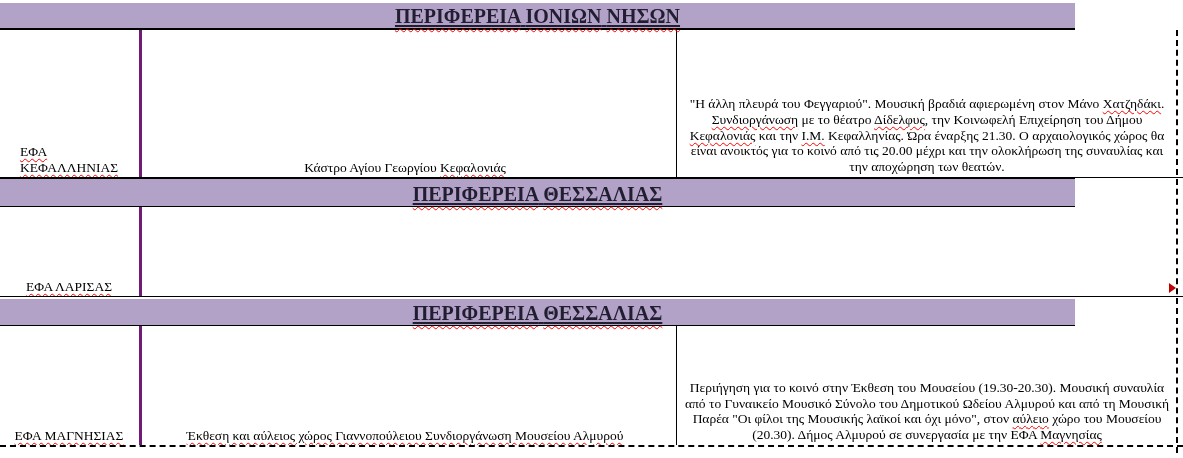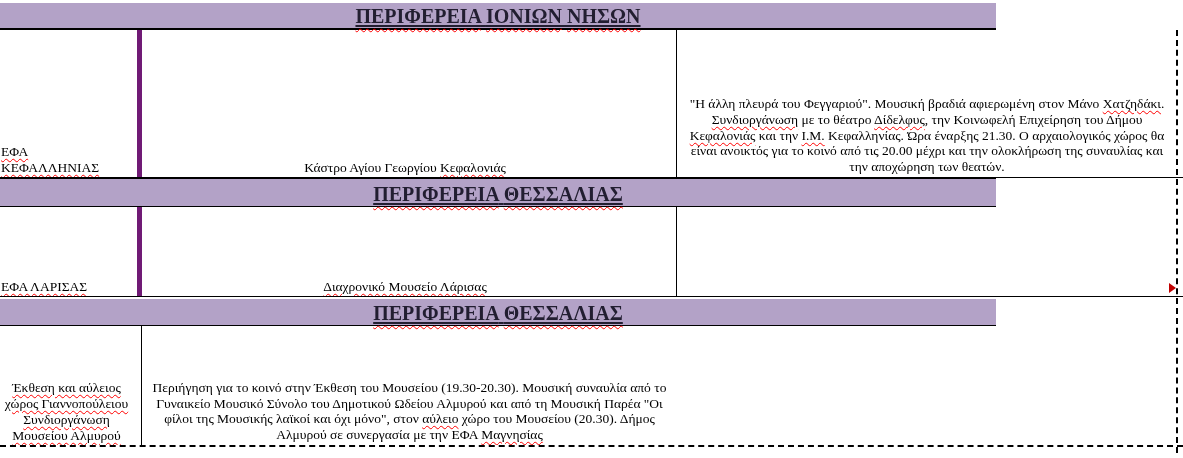--- a/index.html
+++ b/index.html
@@ -5,21 +5,21 @@
   html,body{margin:0;padding:0;background:#ffffff;}
   .sheet{
     position:relative;width:1183px;height:458px;background:#ffffff;overflow:hidden;
     font-family:"Liberation Serif", serif;color:#000;
   }
   .spacer{width:100%;}
   .spacer-top{height:3px;}
   .gap2{height:2px;}
   
   .band{
-    position:relative;z-index:2;box-sizing:border-box;width:996px;background:#b3a2c7;
+    position:relative;z-index:2;box-sizing:border-box;width:1075px;background:#b3a2c7;
     display:flex;align-items:flex-end;justify-content:center;
   }
   .band1{height:27px;border-bottom:2px solid #000;}
   .band2{height:29px;border-top:1px solid #000;border-bottom:1px solid #000;}
   .band3{height:27px;border-bottom:1px solid #000;}
   .band-title{
     font-weight:bold;font-size:20px;line-height:24px;color:#221e31;
     text-decoration:underline solid #221e31 1.5px;text-underline-offset:2px;
     white-space:pre;
   }
@@ -28,21 +28,21 @@
   }
   
   .trow{
     box-sizing:border-box;display:grid;grid-template-columns:142px 535px 500px auto;
     width:1183px;background:transparent;
   }
   .row1{height:148px;border-bottom:1px solid #000;}
   .row2{height:90px;border-bottom:1px solid #000;}
   .row3{height:121px;border-bottom:2px dashed #000;}
   .cell{box-sizing:border-box;display:flex;align-items:flex-end;overflow:hidden;}
-  .c1{border-right:5px solid #701a75;justify-content:flex-start;padding:0 2px 1px 1px;}
+  .c1{border-right:3px solid #701a75;justify-content:center;padding:0 2px 1px 1px;}
   .c2{border-right:1px solid #000;justify-content:center;text-align:center;padding:0 12px 1px 4px;}
   .c3{justify-content:center;text-align:center;padding:0 5px 2px 5px;}
   .c4{}
   .celltext{font-size:13.5px;line-height:16px;}
   .desc{font-size:13.5px;line-height:15.8px;}
   .sq{text-decoration:underline wavy #ff0000 1px;text-underline-offset:2px;}
   
   .dateband{
     position:relative;z-index:2;box-sizing:border-box;width:1177px;height:28px;
     background:#fdf2cc;border-bottom:4px double #000;
@@ -89,34 +89,34 @@
   </div>
 
   <div class="band band2">
     <span class="band-title"><span class="sq">ΠΕΡΙΦΕΡΕΙΑ</span><span> </span><span class="sq">ΘΕΣΣΑΛΙΑΣ</span></span>
   </div>
 
   <div class="trow row2">
     <div class="cell c1">
       <span class="celltext"><span class="sq">ΕΦΑ ΛΑΡΙΣΑΣ</span></span>
     </div>
-    <div class="cell c2">
-      <span class="celltext"><span class="sq">Διαχρονικό Μουσείο Λάρισας</span></span>
-    </div>
     <div class="cell c4"></div>
   </div>
 
 
   <div class="spacer gap2"></div>
 
   <div class="band band3">
     <span class="band-title"><span class="sq">ΠΕΡΙΦΕΡΕΙΑ</span><span> </span><span class="sq">ΘΕΣΣΑΛΙΑΣ</span></span>
   </div>
 
   <div class="trow row3">
+    <div class="cell c1">
+      <span class="celltext"><span class="sq">ΕΦΑ ΜΑΓΝΗΣΙΑΣ</span></span>
+    </div>
     <div class="cell c2">
       <span class="celltext"><span class="sq">Έκθεση και αύλειος χώρος Γιαννοπούλειου Συνδιοργάνωση Μουσείου Αλμυρού</span></span>
     </div>
     <div class="cell c3">
       <span class="desc"><span>Περιήγηση για το κοινό στην Έκθεση του Μουσείου (19.30-20.30). Μουσική συναυλία από το Γυναικείο Μουσικό Σύνολο του Δημοτικού Ωδείου Αλμυρού και από τη Μουσική Παρέα "Οι φίλοι της Μουσικής λαϊκοί και όχι μόνο", στον </span><span class="sq">αύλειο</span><span> χώρο του Μουσείου (20.30). Δήμος Αλμυρού σε συνεργασία με την ΕΦΑ </span><span class="sq">Μαγνησίας</span></span>
     </div>
     <div class="cell c4"></div>
   </div>
 
   <div class="pagebreak-v"></div>

